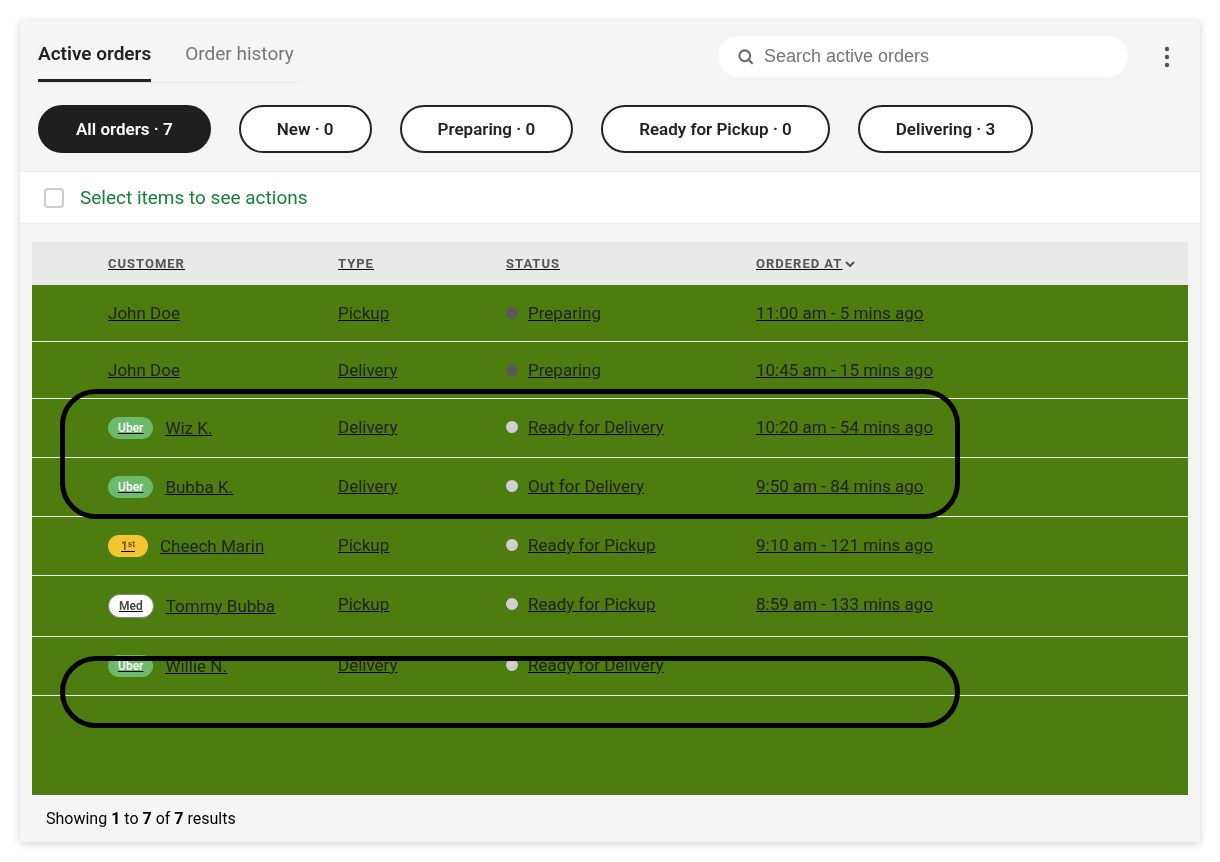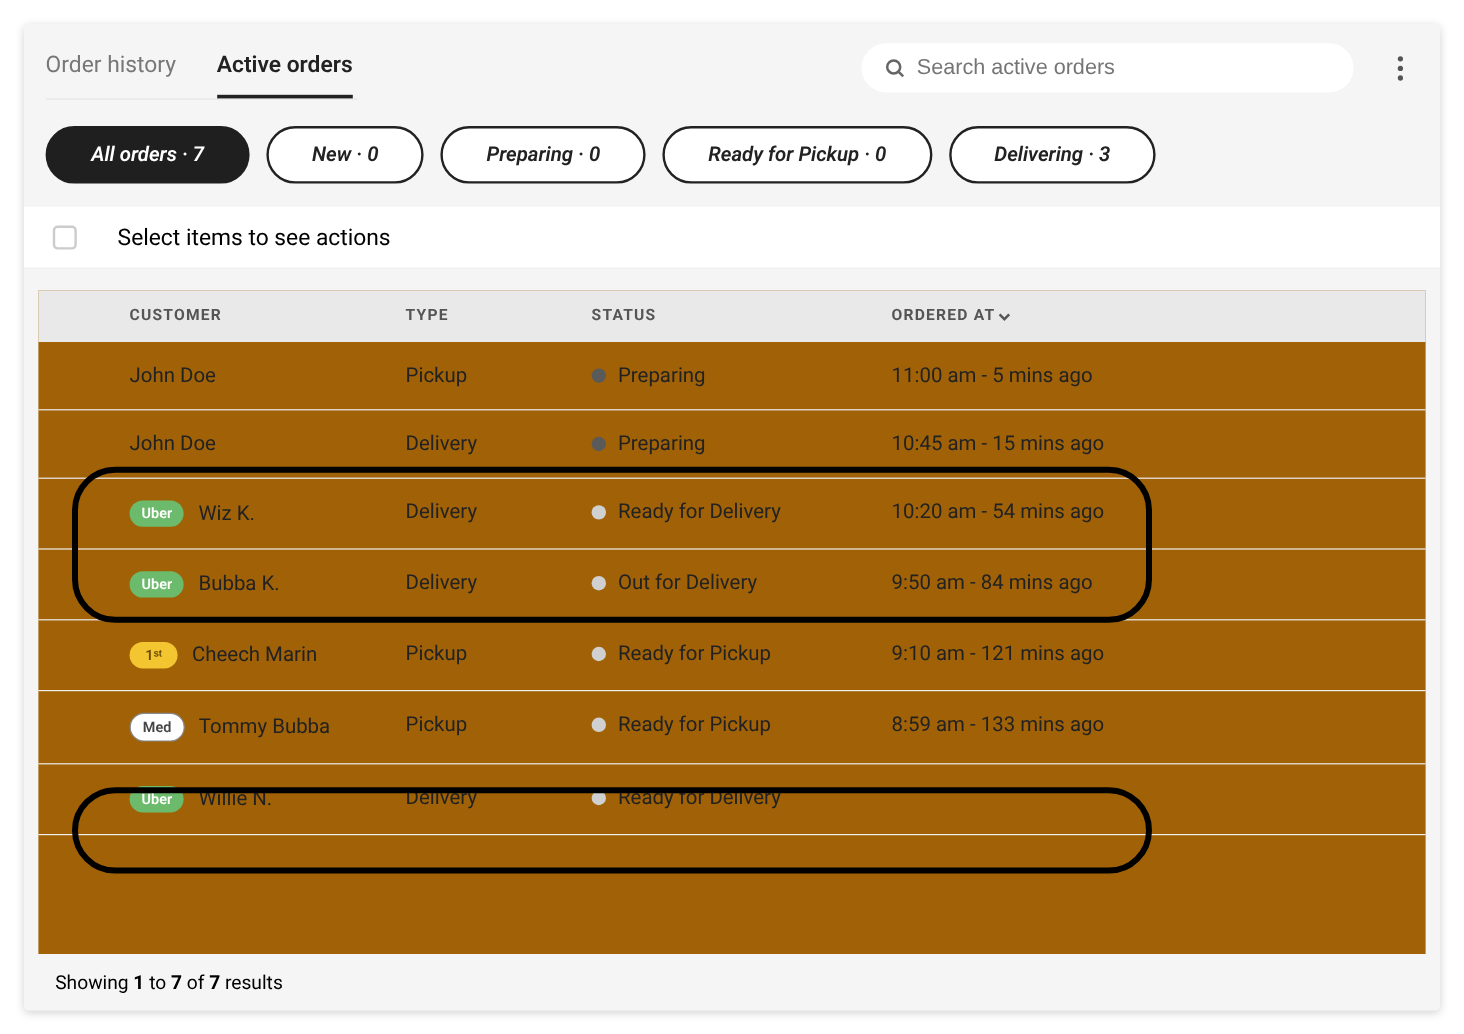--- a/index.html
+++ b/index.html
@@ -64,23 +64,22 @@
   .more-btn {
     width: 30px;
     height: 40px;
     display: flex;
     align-items: center;
     justify-content: center;
     cursor: pointer;
   }
   .filters {
     display: flex;
-    gap: 14px;
+    gap: 28px;
     padding: 22px 18px 18px 18px;
-    font-style: italic;
   }
   .pill {
     border: 2px solid #222;
     background: #fff;
     color: #222;
     border-radius: 26px;
     padding: 12px 36px;
     font-size: 17px;
     font-weight: 600;
     cursor: pointer;
@@ -89,52 +88,53 @@
   .pill.active {
     background: #1f1f1f;
     color: #fff;
     border-color: #1f1f1f;
   }
   .selection-bar {
     background: #fff;
     padding: 14px 24px;
     display: flex;
     align-items: center;
-    gap: 34px;
-    color: #000000;
+    gap: 16px;
+    color: #15803d;
     font-size: 19px;
     border-top: 1px solid #eee;
     border-bottom: 1px solid #eee;
   }
   .checkbox {
     width: 20px;
     height: 20px;
     border: 2px solid #ccc;
     border-radius: 4px;
     display: inline-block;
   }
   .table-wrap {
     flex: 1;
-    background: #a16207;
+    background: #4d7c0f;
     margin: 18px 12px 0 12px;
     display: flex;
     flex-direction: column;
+    text-decoration: underline;
   }
   .thead {
     display: flex;
     background: #e9e9e9;
     padding: 14px 26px;
     font-size: 13px;
     letter-spacing: 1px;
     color: #555;
     font-weight: 700;
   }
   .col-customer { width: 280px; padding-left: 50px; }
   .col-type { width: 155px; }
-  .col-status { width: 250px; }
+  .col-status { width: 250px; margin-left: 13px; }
   .col-ordered { flex: 1; display: flex; align-items: center; gap: 2px; }
   .trow {
     display: flex;
     align-items: flex-start;
     padding: 18px 26px;
     border-bottom: 1px solid #eee;
     font-size: 17px;
     color: #222;
   }
   .trow .col-customer {
@@ -179,22 +179,22 @@
   .table-wrap-outer { position: relative; flex: 1; display: flex; flex-direction: column; }
   svg { display: block; }
 </style>
 </head>
 <body>
 
 <div class="panel">
 
   <div class="topbar">
     <div class="tab-underline-area">
+      <div class="tab active">Active orders</div>
       <div class="tab">Order history</div>
-      <div class="tab active">Active orders</div>
     </div>
     <div style="flex:1"></div>
     <div class="search-wrap">
       <span>
         <svg width="20" height="20" viewBox="0 0 24 24" fill="none" stroke="#666" stroke-width="2.5">
             <circle cx="10.5" cy="10.5" r="6.5"></circle>
             <line x1="20" y1="20" x2="15.2" y2="15.2"></line>
           </svg>
       </span>
       <input placeholder="Search active orders" style="">

